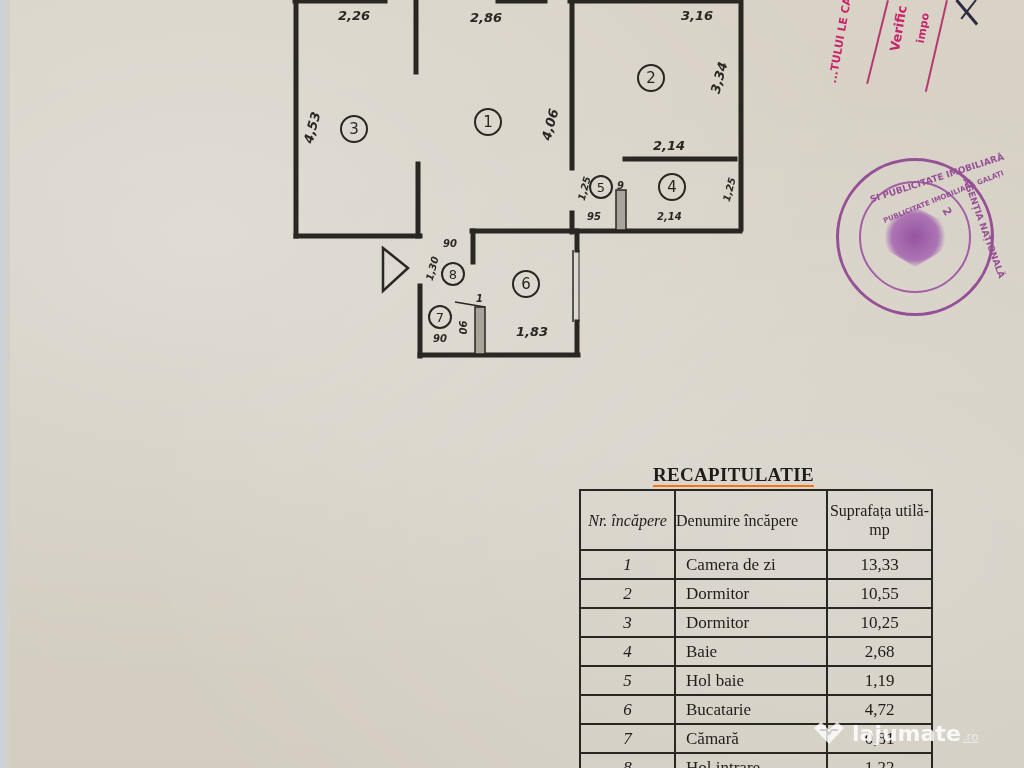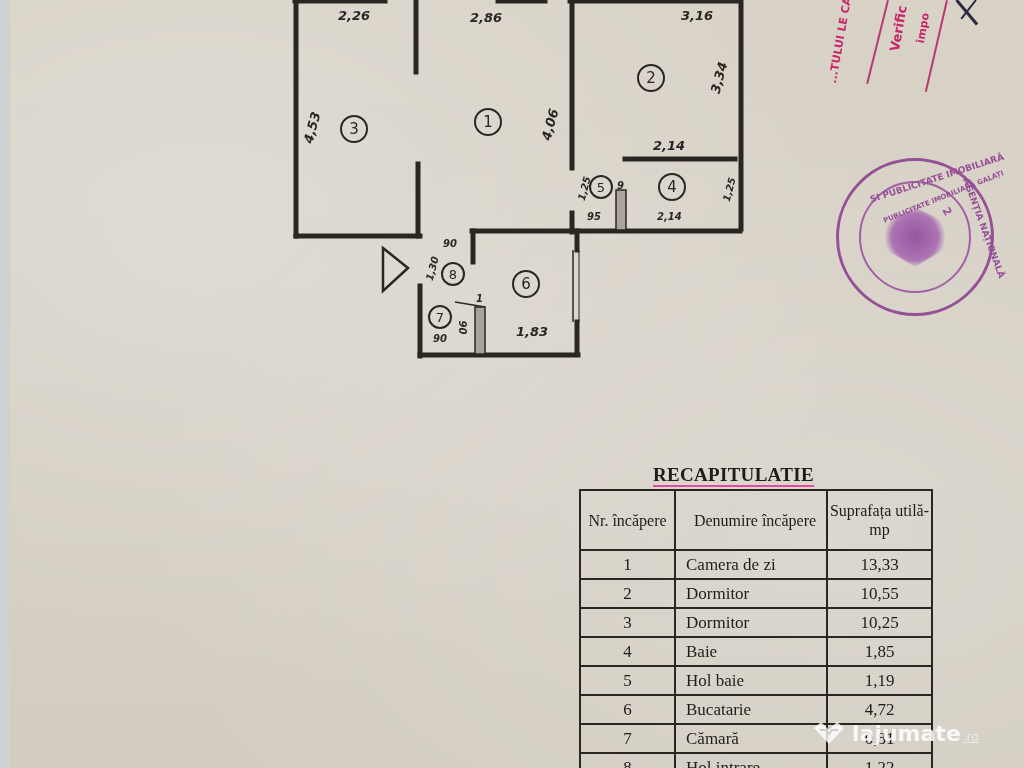--- a/index.html
+++ b/index.html
@@ -30,34 +30,34 @@
   .room-num {
     position: absolute; width: 28px; height: 28px; border: 2px solid #2a2622; border-radius: 50%;
     font-family: "DejaVu Sans", sans-serif; font-size: 15px; color: #2a2622;
     display: flex; align-items: center; justify-content: center; box-sizing: border-box;
   }
   .room-num.sm { width: 24px; height: 24px; font-size: 13px; }
 
   .table-title {
     position: absolute; left: 653px; top: 465px;
     font-family: "Liberation Serif", serif; font-weight: bold; font-size: 19px;
-    color: #1f1c19; letter-spacing: 0.3px; border-bottom: 2px solid #ec4899; line-height: 20px;
+    color: #1f1c19; letter-spacing: 0.3px; border-bottom: 2px solid #f97316; line-height: 20px;
   }
   table.recap {
     position: absolute; left: 579px; top: 489px; border-collapse: collapse;
     font-family: "Liberation Serif", serif; color: #1f1c19;
   }
   table.recap th, table.recap td {
     border: 2px solid #2a2622; padding: 0; font-weight: normal;
   }
   table.recap th { font-size: 16px; line-height: 19px; height: 58px; }
   table.recap td { font-size: 17px; height: 27px; line-height: 25px; }
-  table.recap .c1 { width: 93px; text-align: center; }
+  table.recap .c1 { width: 93px; text-align: center; font-style: italic; }
   table.recap .c2 { width: 152px; text-align: left; padding-left: 10px; box-sizing: border-box; }
-  table.recap th.c2 { text-align: center; padding-left: 8px; }
+  table.recap th.c2 { padding-left: 0; }
   table.recap .c3 { width: 103px; text-align: center; }
 
   .stamp {
     position: absolute; left: 836px; top: 158px; width: 158px; height: 158px; border-radius: 50%;
     border: 3px solid #8a3a8e; box-sizing: border-box; opacity: 0.85;
   }
   .stamp-inner {
     position: absolute; left: 20px; top: 20px; width: 112px; height: 112px; border-radius: 50%;
     border: 2px solid #9a4a9e; box-sizing: border-box;
   }
@@ -195,21 +195,21 @@
       <td class="c3">10,55</td>
     </tr>
     <tr>
       <td class="c1">3</td>
       <td class="c2">Dormitor</td>
       <td class="c3">10,25</td>
     </tr>
     <tr>
       <td class="c1">4</td>
       <td class="c2">Baie</td>
-      <td class="c3">1,85</td>
+      <td class="c3">2,68</td>
     </tr>
     <tr>
       <td class="c1">5</td>
       <td class="c2">Hol baie</td>
       <td class="c3">1,19</td>
     </tr>
     <tr>
       <td class="c1">6</td>
       <td class="c2">Bucatarie</td>
       <td class="c3">4,72</td>

